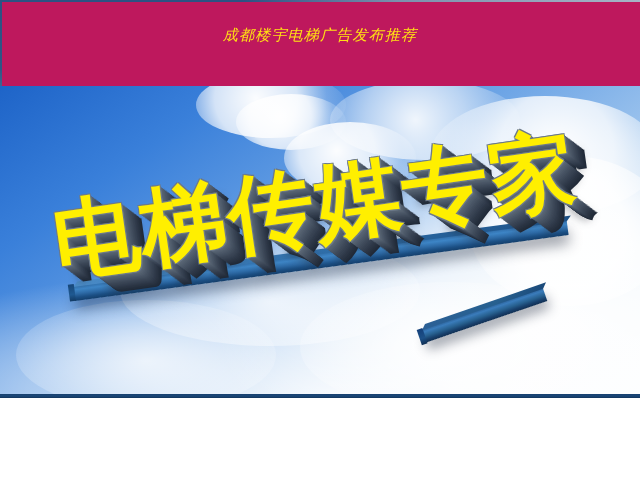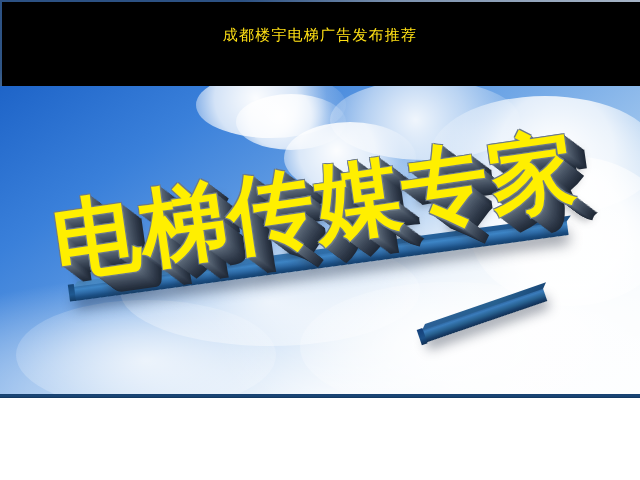--- a/index.html
+++ b/index.html
@@ -22,23 +22,24 @@
     overflow: hidden;
   }
 
   
   #header-box {
     position: absolute;
     left: 0;
     top: 0;
     width: 640px;
     height: 86px;
-    background: #000000;
+    background: #be185d;
     box-sizing: border-box;
     overflow: hidden;
+    font-style: italic;
   }
   #header-rule-top {
     position: absolute;
     left: 0; top: 0;
     width: 640px; height: 2px;
     background: linear-gradient(to right, #2c5183 0%, #2c5183 38%, #7b91ae 62%, #a6b4c6 100%);
   }
   #header-rule-left {
     position: absolute;
     left: 0; top: 0;

